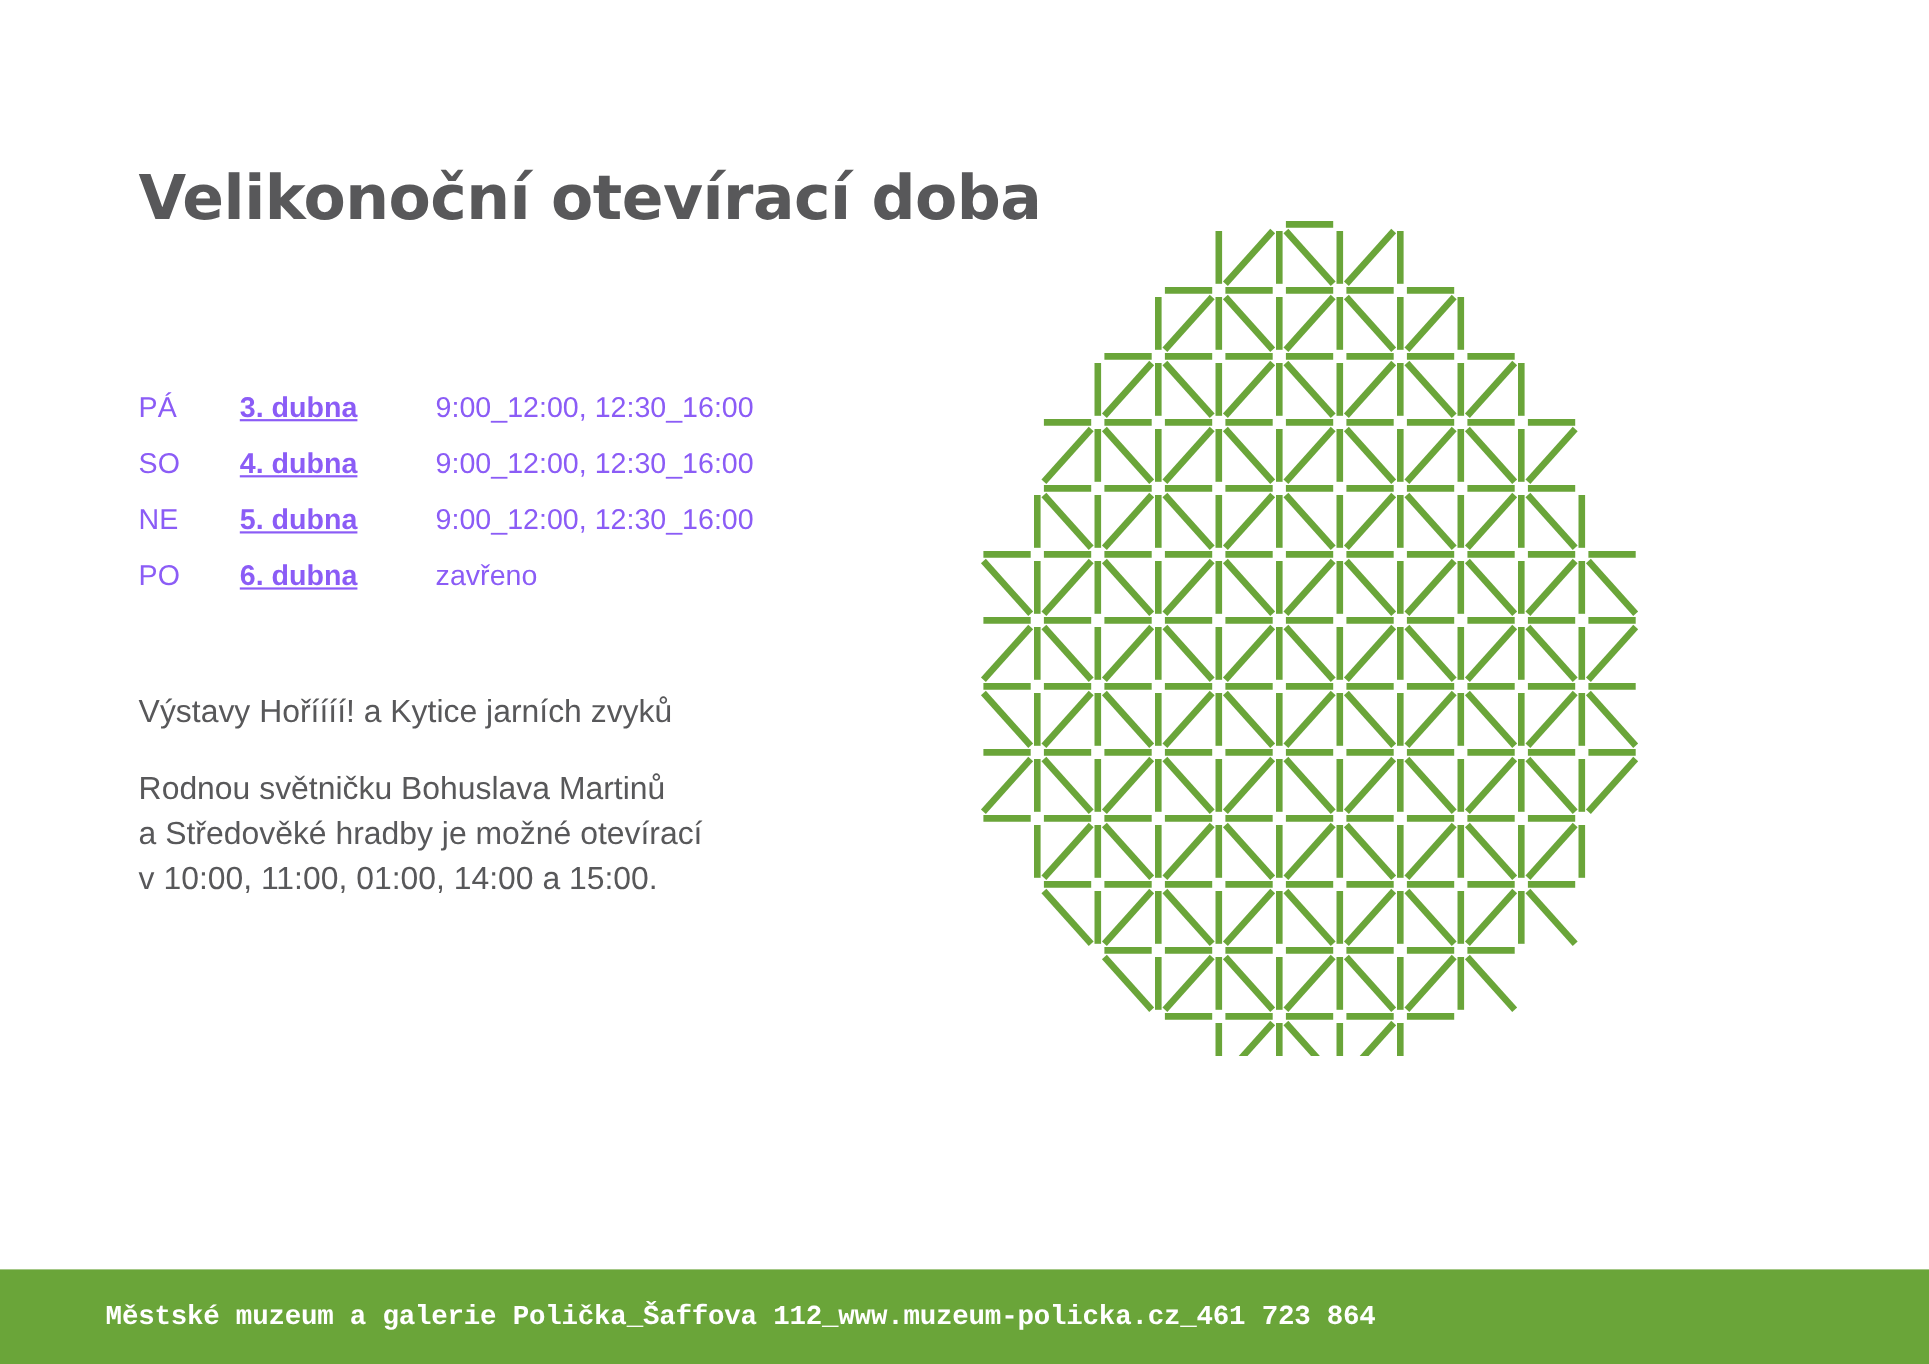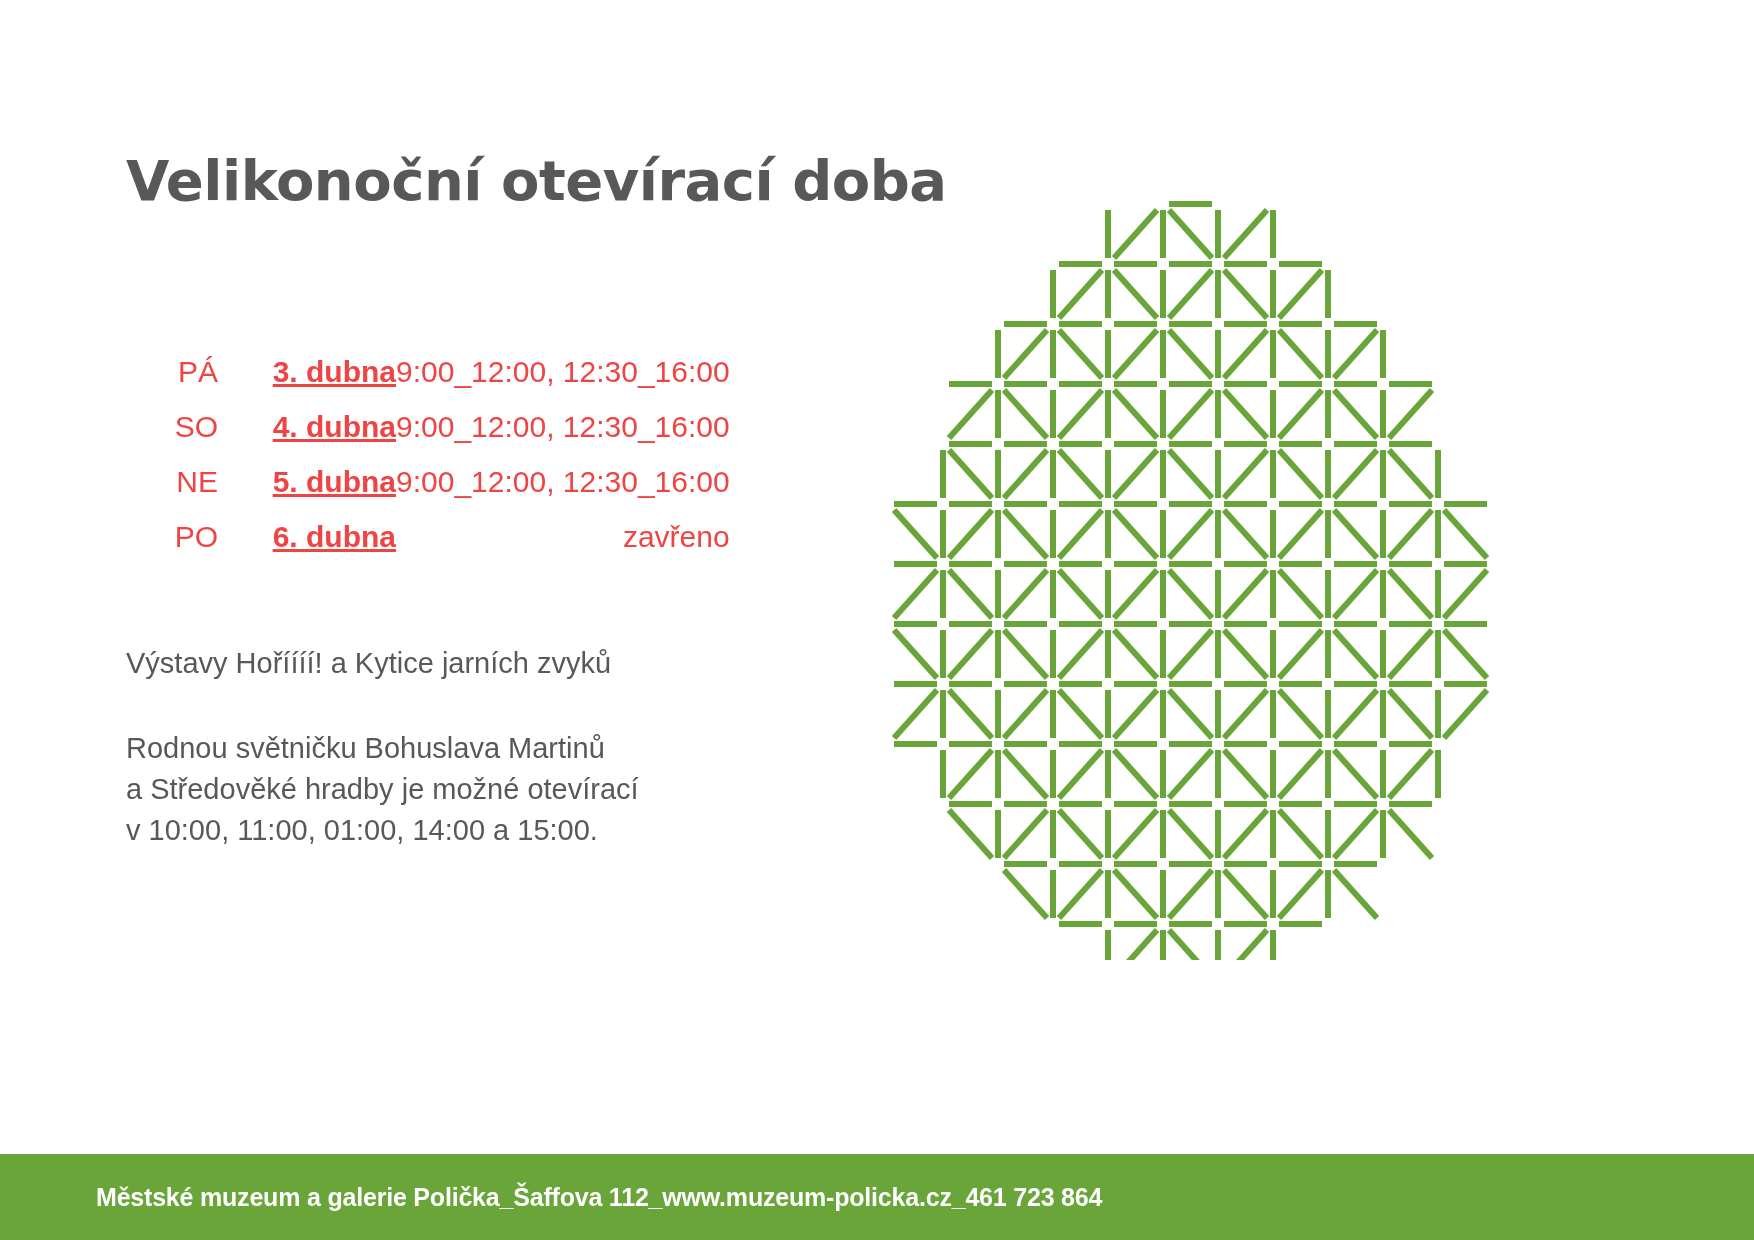--- a/index.html
+++ b/index.html
@@ -39,27 +39,26 @@
     margin: 0;
     white-space: nowrap;
   }
 
   
   .schedule {
     margin-top: 145px;
     border-collapse: collapse;
   }
   .schedule td {
-    color: #ef4444;
-    font-size: 30px;
+    color: #8b5cf6;
+    font-size: 26px;
     line-height: 1.0;
     padding: 0 0 25px 0;
     vertical-align: baseline;
     white-space: nowrap;
-    text-align: right;
   }
   .sch-day {
     width: 92px;
     font-weight: normal;
   }
   .sch-date {
     width: 178px;
     font-weight: bold;
     text-decoration: underline;
   }
@@ -69,41 +68,41 @@
 
   
   .para {
     color: #58585a;
     font-size: 29px;
     line-height: 1.42;
     margin: 0;
     white-space: nowrap;
   }
   .para.first { margin-top: 66px; }
-  .para.second { margin-top: 44px; }
+  .para.second { margin-top: 29px; }
   .para b { font-weight: normal; }
 
   
   .footer {
     position: absolute;
     left: 0;
     right: 0;
     bottom: 0;
     height: 86px;
     background: #6aa539;
     display: flex;
     align-items: center;
   }
   .footer-text {
     color: #ffffff;
     font-size: 25px;
     font-weight: bold;
     margin-left: 96px;
     white-space: nowrap;
-    font-family: Liberation Sans, sans-serif;
+    font-family: Liberation Mono, monospace;
     letter-spacing: -0.2px;
   }
 
   
   .egg-wrap {
     position: absolute;
     left: 880px;
     top: 140px;
     width: 620px;
     height: 820px;

